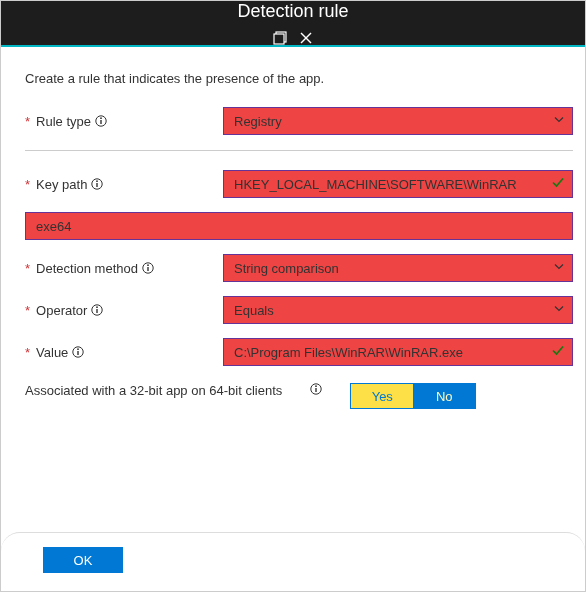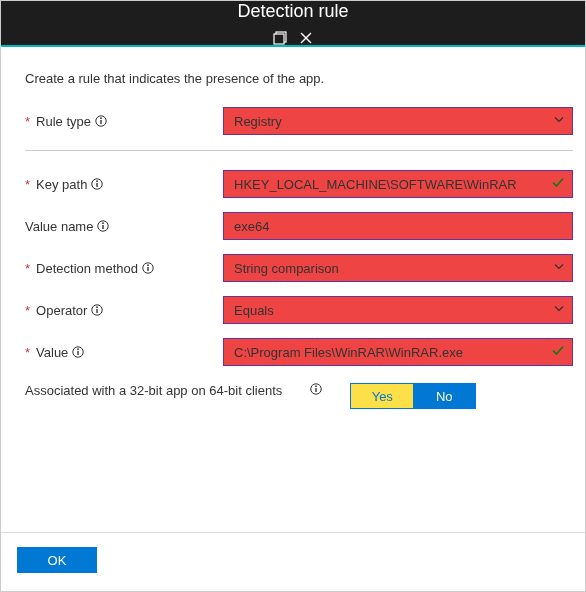--- a/index.html
+++ b/index.html
@@ -127,21 +127,22 @@
   .seg-btn.active {
     background: #0078d4;
     color: #fef9c3;
   }
   .footer {
     position: absolute;
     bottom: 0;
     left: 0;
     right: 0;
     border-top: 1px solid #ddd;
-    padding: 14px 24px 18px 16px;
+    padding: 14px 24px 18px 42px;
+    border-radius: 19px;
   }
   .ok-btn {
     background: #0078d4;
     color: #fff;
     border: none;
     width: 80px;
     height: 26px;
     font-size: 13px;
     font-family: inherit;
     cursor: pointer;
@@ -211,30 +212,20 @@
       <input class="fld" value="HKEY_LOCAL_MACHINE\SOFTWARE\WinRAR" style="">
       <span class="check">
         <svg width="14" height="14" viewBox="0 0 14 14">
             <polyline points="2,7 5.5,10.5 12,3" fill="none" stroke="#107c10" stroke-width="1.6"></polyline>
           </svg>
       </span>
     </div>
   </div>
 
   <div class="row">
-    <div class="label-col">
-      <span>Value name</span>
-      <span class="info-icon">
-        <svg width="12" height="12" viewBox="0 0 12 12">
-            <circle cx="6" cy="6" r="5.2" fill="none" stroke="#333" stroke-width="1"></circle>
-            <rect x="5.3" y="5" width="1.4" height="4" fill="#333"></rect>
-            <circle cx="6" cy="3.2" r="0.9" fill="#333"></circle>
-          </svg>
-      </span>
-    </div>
     <div class="input-col">
       <input class="fld" value="exe64" style="">
     </div>
   </div>
 
   <div class="row">
     <div class="label-col">
       <span class="req">*</span>
       <span>Detection method</span>
       <span class="info-icon">

